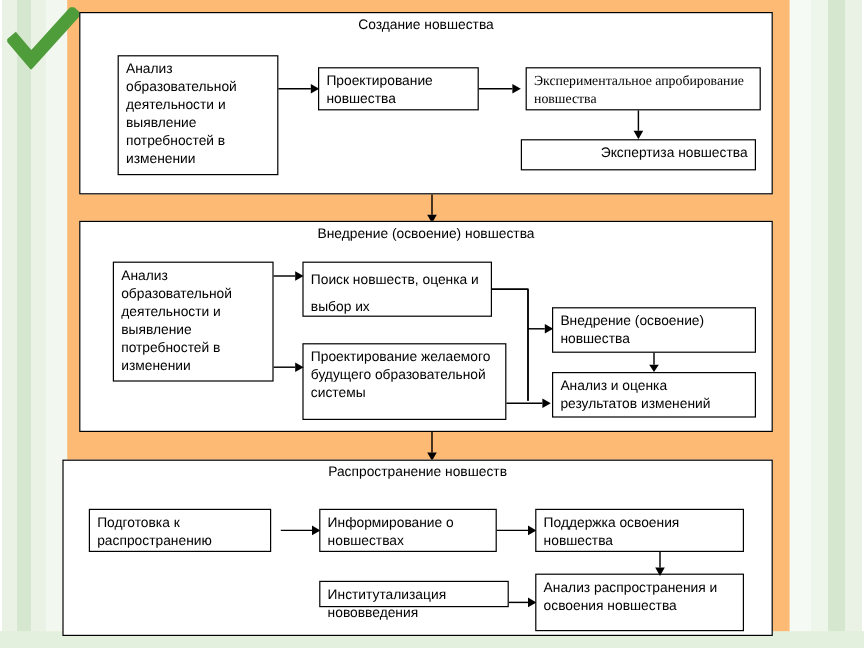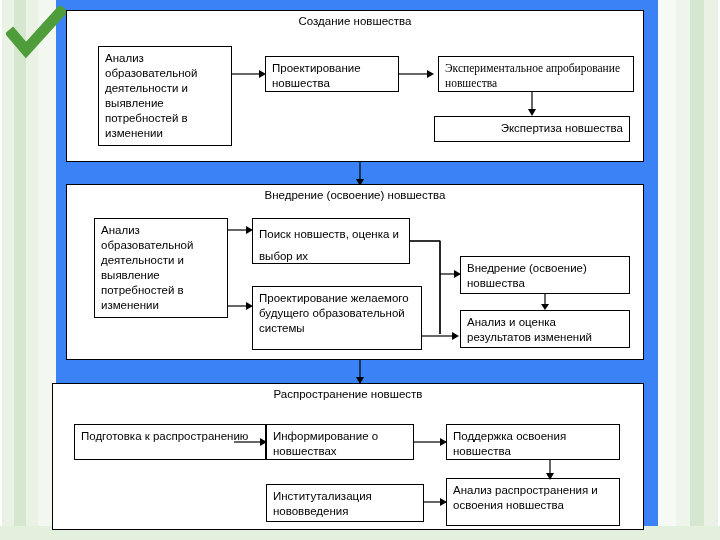--- a/index.html
+++ b/index.html
@@ -10,21 +10,21 @@
     width: 720px;
     height: 540px;
     font-family: "Liberation Sans", sans-serif;
     background: #ffffff;
     overflow: hidden;
   }
   #slide {
     position: relative;
     width: 720px;
     height: 540px;
-    background: #3b82f6;
+    background: #fdba74;
     overflow: hidden;
   }
   
   .bg-band {
     position: absolute;
     top: 0;
     height: 540px;
   }
   .bg-left {
     left: 0;
@@ -193,27 +193,27 @@
 
   <svg class="conn" style="left:352px; top:360px; width:16px; height:26px;">
     <line x1="8" y1="0" x2="8" y2="17"></line>
     <polygon class="head" points="4,17 12,17 8,24"></polygon>
   </svg>
 
   <div class="group" style="left:52px; top:383px; width:592px; height:147px;">
     <div class="group-title">Распространение новшеств</div>
   </div>
 
-  <div class="box" style="left:74px; top:424px; width:192px; height:36px;">Подготовка к распространению</div>
+  <div class="box" style="left:74px; top:424px; width:152px; height:36px;">Подготовка к распространению</div>
 
   <div class="box" style="left:446px; top:424px; width:174px; height:36px;">Поддержка освоения новшества</div>
 
   <div class="box" style="left:266px; top:424px; width:148px; height:36px;">Информирование о новшествах</div>
 
-  <div class="box" style="left:266px; top:484px; width:158px; height:38px;">Институтализация нововведения</div>
+  <div class="box" style="left:266px; top:484px; width:158px; height:22px;">Институтализация нововведения</div>
 
   <div class="box" style="left:446px; top:478px; width:174px; height:48px;">Анализ распространения и освоения новшества</div>
 
   <svg class="conn" style="left:234px; top:434px; width:36px; height:16px;">
     <line x1="0" y1="8" x2="26" y2="8"></line>
     <polygon class="head" points="26,4 33,8 26,12"></polygon>
   </svg>
 
   <svg class="conn" style="left:414px; top:434px; width:36px; height:16px;">
     <line x1="0" y1="8" x2="26" y2="8"></line>

